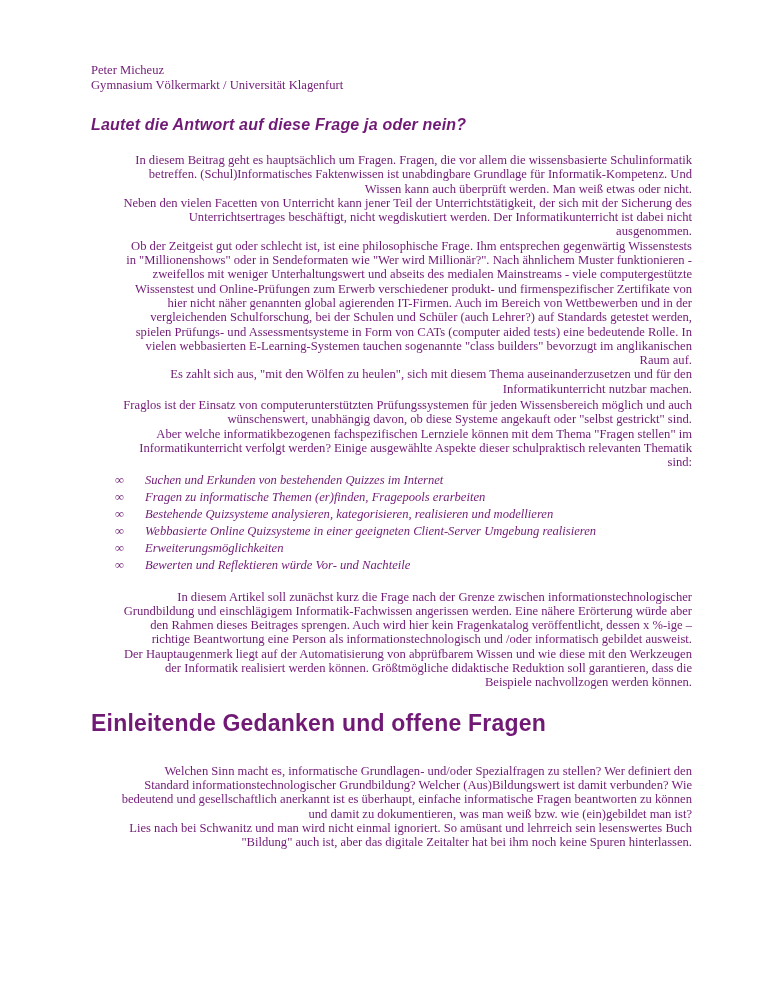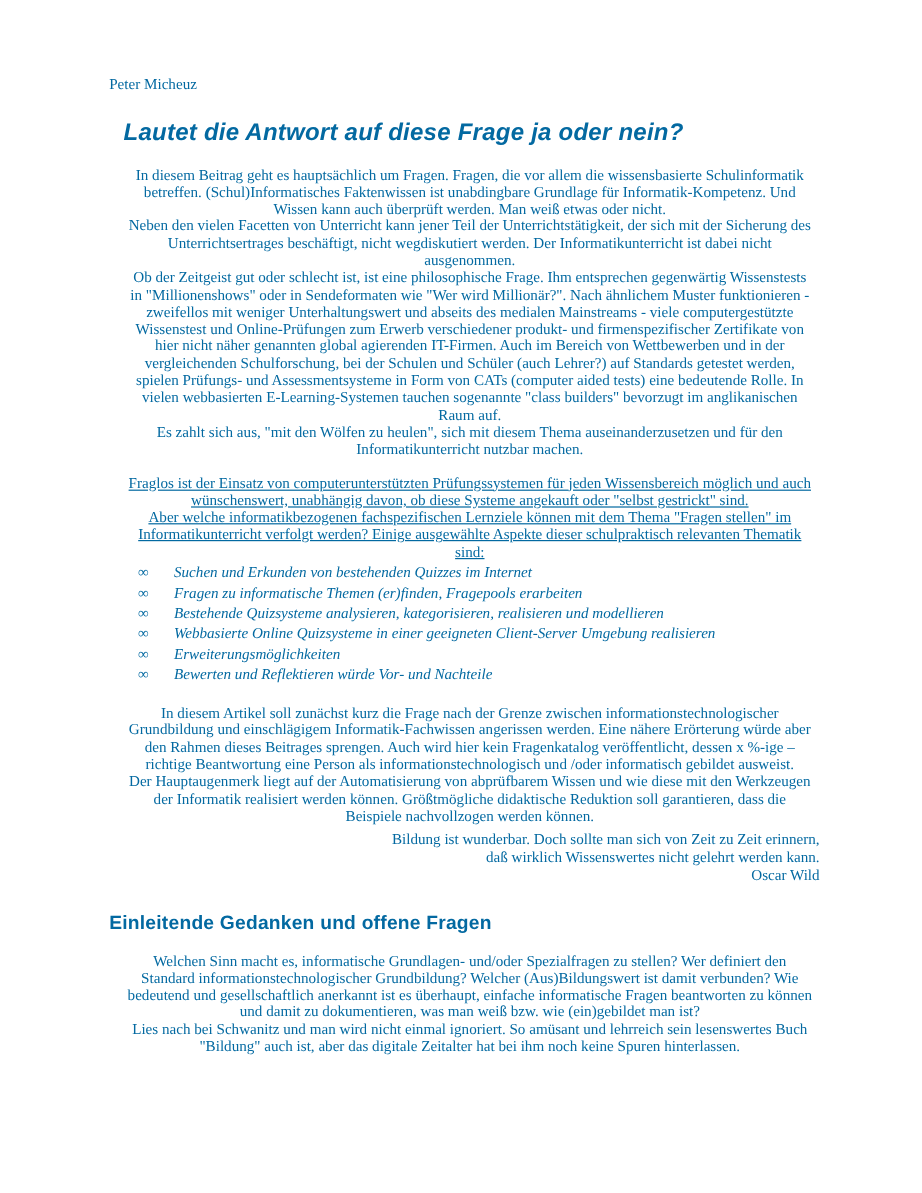--- a/index.html
+++ b/index.html
@@ -10,21 +10,21 @@
   .page {
     position: relative;
     width: 768px;
     height: 994px;
     background: #ffffff;
     box-sizing: border-box;
     padding: 63px 76px 0 91px;
     font-family: "Liberation Serif", serif;
     font-size: 12.6px;
     line-height: 14.3px;
-    color: #0369a1;
+    color: #701a75;
     overflow: hidden;
   }
   .author-block div {
     line-height: 14.5px;
     white-space: pre-line;
   }
   .epigraph {
     margin-top: 14px;
     margin-right: 9px;
     text-align: right;
@@ -36,42 +36,42 @@
   .epigraph .epigraph-attr {
     line-height: 14.8px;
   }
   .epigraph.second {
     margin-top: 5px;
   }
   h1.doc-title {
     font-family: "Liberation Sans", sans-serif;
     font-weight: bold;
     font-style: italic;
-    font-size: 20px;
+    font-size: 16px;
     line-height: 20px;
-    margin: 23px 0 0 12px;
+    margin: 23px 0 0 0;
     letter-spacing: 0.2px;
   }
   h2.section-title {
     font-family: "Liberation Sans", sans-serif;
     font-weight: bold;
-    font-size: 16px;
+    font-size: 23px;
     line-height: 20px;
     margin: 23px 0 0 0;
     letter-spacing: 0.2px;
   }
   p.body {
     margin: 0;
     white-space: pre-line;
-    text-align: center;
+    text-align: right;
   }
   p.body.p1 { margin-top: 18px; }
-  p.body.p2 { margin-top: 14px; text-decoration: underline; }
+  p.body.p2 { margin-top: 2px; }
   p.body.p3 { margin-top: 16px; }
-  p.body.p4 { margin-top: 14px; }
+  p.body.p4 { margin-top: 31px; }
   ul.bullet-list {
     list-style: none;
     margin: 2px 0 0 0;
     padding: 0;
   }
   ul.bullet-list li {
     display: flex;
     align-items: baseline;
     line-height: 17px;
     padding-left: 24px;
@@ -87,20 +87,21 @@
     font-style: italic;
   }
 </style>
 </head>
 <body>
 
 <div class="page">
 
   <div class="author-block">
     <div>Peter Micheuz</div>
+    <div>Gymnasium Völkermarkt / Universität Klagenfurt</div>
   </div>
 
   <div class="epigraph">
   </div>
 
   <h1 class="doc-title">Lautet die Antwort auf diese Frage ja oder nein?</h1>
 
   <p class="body p1">In diesem Beitrag geht es hauptsächlich um Fragen. Fragen, die vor allem die wissensbasierte  Schulinformatik
 betreffen. (Schul)Informatisches Faktenwissen ist unabdingbare Grundlage für Informatik-Kompetenz. Und
 Wissen kann auch überprüft werden. Man weiß etwas oder nicht.
@@ -153,25 +154,20 @@
   </ul>
 
   <p class="body p3">In diesem Artikel soll zunächst kurz die Frage nach der Grenze zwischen informationstechnologischer
 Grundbildung und einschlägigem Informatik-Fachwissen angerissen werden. Eine nähere Erörterung würde aber
 den  Rahmen dieses Beitrages sprengen. Auch wird hier kein Fragenkatalog veröffentlicht, dessen x %-ige –
 richtige Beantwortung eine Person als informationstechnologisch und /oder informatisch gebildet  ausweist.
 Der Hauptaugenmerk liegt auf der Automatisierung von abprüfbarem Wissen und wie diese mit den Werkzeugen
 der Informatik realisiert werden können. Größtmögliche didaktische Reduktion soll garantieren, dass die
 Beispiele nachvollzogen werden können.</p>
 
-  <div class="epigraph second">
-    <div class="epigraph-text">Bildung ist wunderbar. Doch sollte man sich von Zeit zu Zeit erinnern,
-daß wirklich Wissenswertes nicht gelehrt werden kann.</div>
-    <div class="epigraph-attr">Oscar Wild</div>
-  </div>
 
   <h2 class="section-title">Einleitende Gedanken und offene Fragen</h2>
 
   <p class="body p4">Welchen Sinn macht es, informatische Grundlagen- und/oder Spezialfragen zu stellen? Wer definiert den
 Standard informationstechnologischer Grundbildung? Welcher (Aus)Bildungswert ist damit verbunden? Wie
 bedeutend und gesellschaftlich anerkannt ist es überhaupt, einfache informatische Fragen beantworten zu können
 und damit zu dokumentieren, was man weiß bzw. wie (ein)gebildet man ist?
 Lies nach bei Schwanitz und man wird nicht einmal ignoriert. So amüsant und lehrreich sein lesenswertes Buch
 "Bildung" auch ist, aber das digitale Zeitalter hat bei ihm noch keine Spuren hinterlassen.</p>
 

